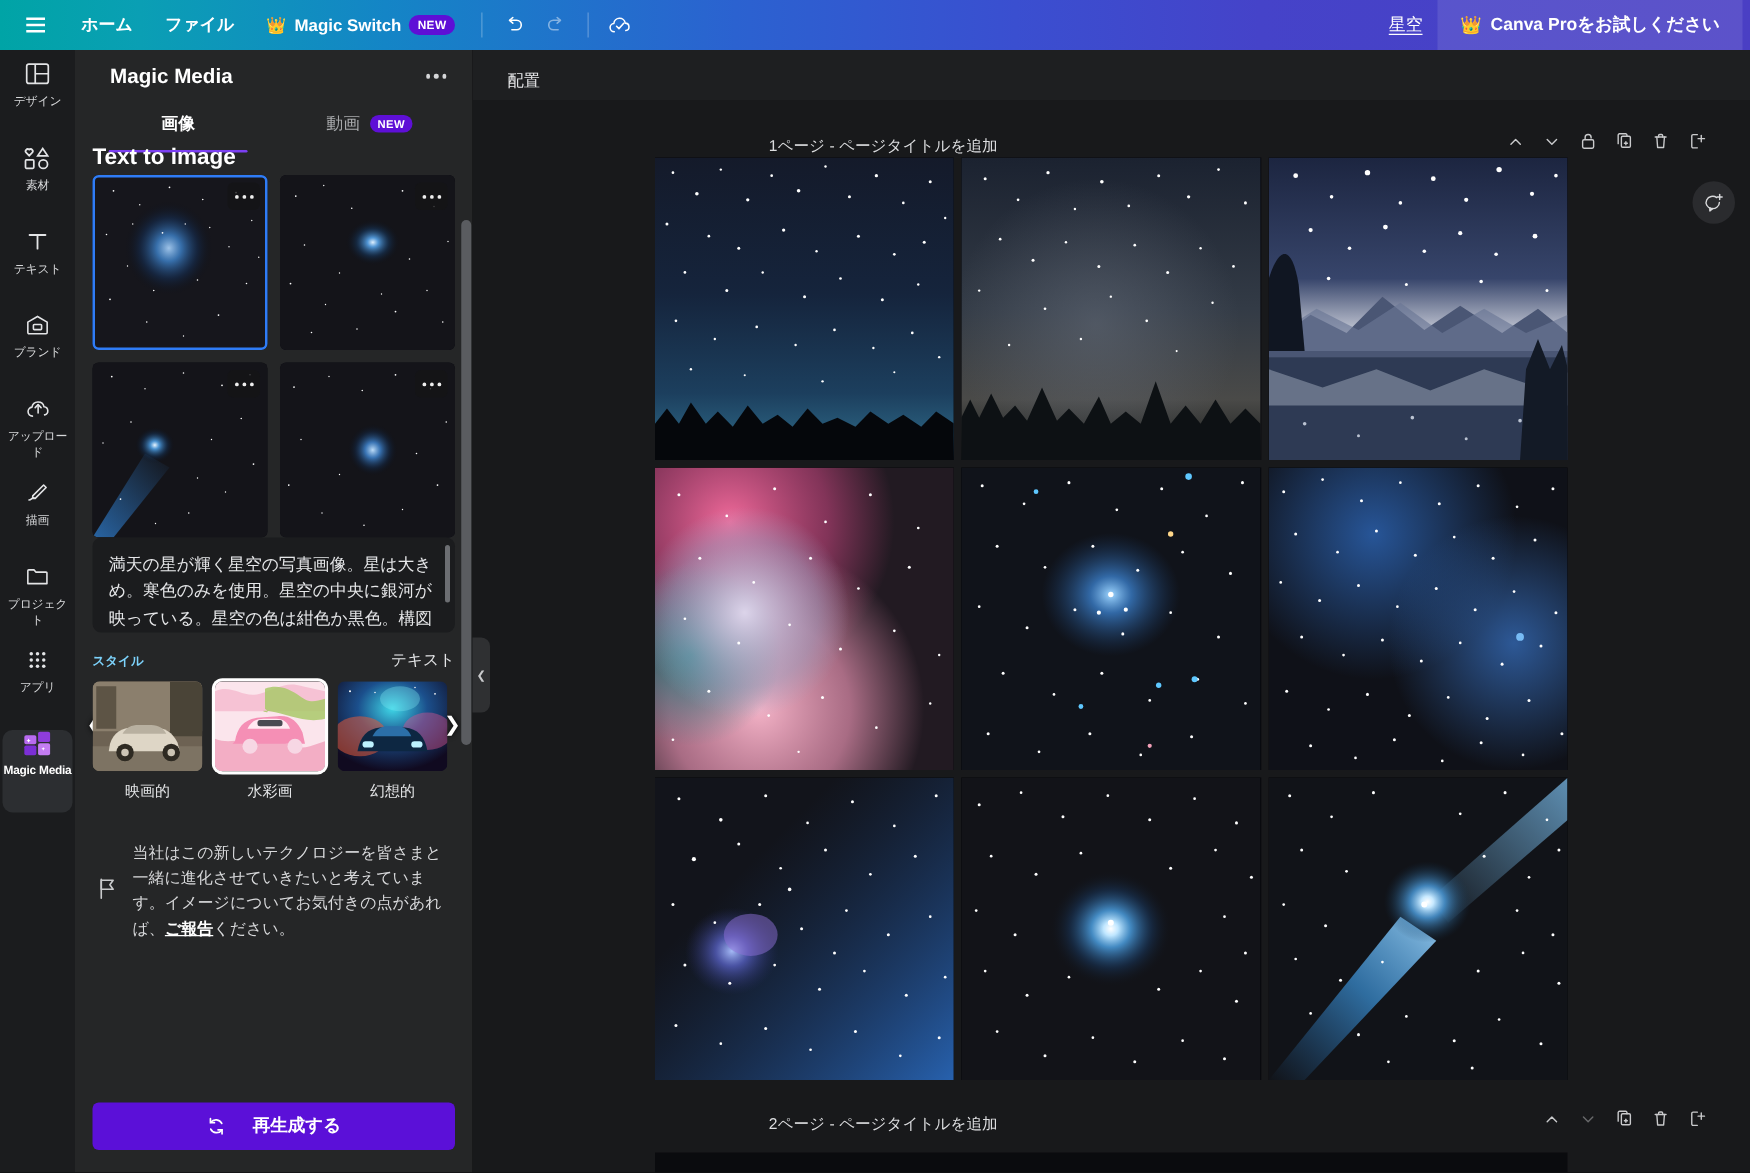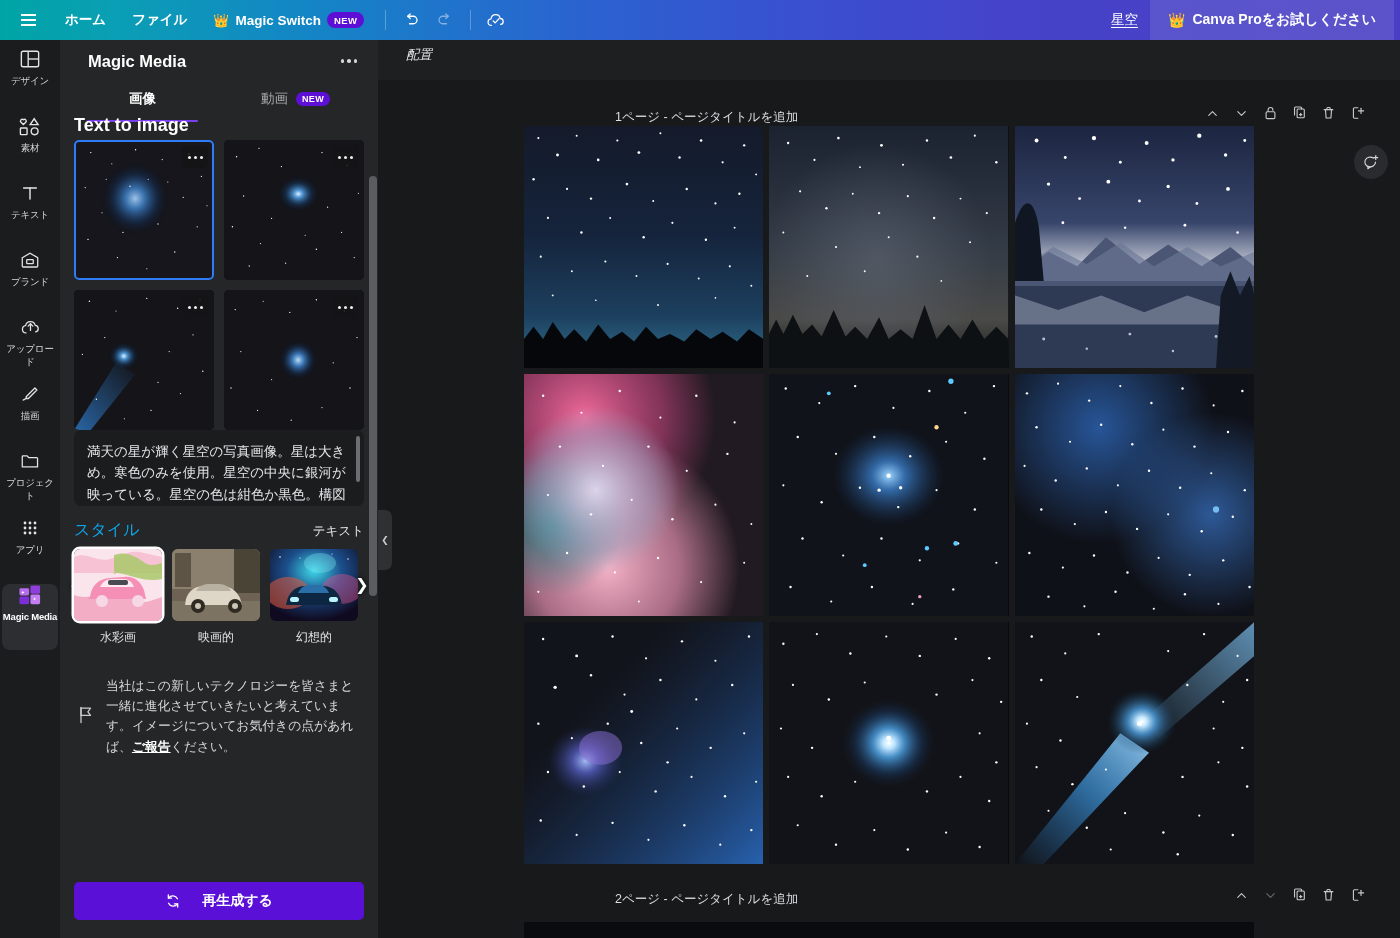--- a/index.html
+++ b/index.html
@@ -131,21 +131,21 @@
   }
   .prompt-box .ptext { font-size: 13.5px; line-height: 1.58; color: #e6e7e9; }
   .prompt-sb {
     position: absolute; right: 4px; top: 6px; width: 4px; height: 46px;
     border-radius: 3px; background: #6c6e72;
   }
 
   .style-head {
     display: flex; align-items: baseline; justify-content: space-between; margin: 14px 0 8px 0;
   }
-  .style-title { font-size: 16px; font-weight: 400; color: #0ea5e9; }
+  .style-title { font-size: 10px; font-weight: 700; color: #7dd3fc; }
   .style-all { font-size: 12.5px; color: #e3e4e6; cursor: pointer; }
   .style-row { position: relative; display: flex; gap: 10px; }
   .style-card { width: 88px; cursor: pointer; }
   .style-thumb {
     width: 88px; height: 72px; border-radius: 6px; overflow: hidden; position: relative;
   }
   .style-card.sel .style-thumb { box-shadow: 0 0 0 2.5px #fff; }
   .style-name { font-size: 12px; color: #e4e5e7; text-align: center; margin-top: 8px; }
   .style-nav {
     position: absolute; top: 22px; width: 26px; height: 26px;
@@ -180,21 +180,21 @@
     display: flex; align-items: center; justify-content: center;
     cursor: pointer; color: #c9cacc; font-size: 9px; z-index: 5;
   }
 
   
   .canvas-wrap {
     position: absolute; top: 40px; left: 378px; right: 0; bottom: 0;
     background: #18191b; overflow: hidden;
   }
   .ctx-bar {
-    height: 40px; background: #1e1f21; display: flex; align-items: flex-start; padding: 0 18px; font-style: italic;
+    height: 40px; background: #1e1f21; display: flex; align-items: flex-end; padding: 0 18px;
   }
   .ctx-item {
     font-size: 13px; color: #e6e7e9; padding: 6px 10px; border-radius: 5px; cursor: pointer;
   }
 
   .pages { padding: 12px 0 0 0; }
   .page-header {
     display: flex; align-items: flex-end; height: 34px; padding: 0 30px 0 237px;
   }
   .page-label { font-size: 12.5px; color: #dcdddf; cursor: text; }
@@ -574,54 +574,54 @@
         </div>
 
         <div class="style-head">
           <span class="style-title">スタイル</span>
           <span class="style-all">テキスト</span>
         </div>
 
         <div class="style-row">
           <span class="style-nav left">❮</span>
 
-          <div class="style-card sel">
-            <div class="style-thumb">
-              <svg width="100%" height="100%" viewBox="0 0 88 72" preserveAspectRatio="none">
-                <rect width="88" height="72" fill="#fbe5ec"></rect>
-                <path d="M0 8c14-6 22 6 36 2s20-10 34-6l18 4v16H0z" fill="#f6c2d4"></path>
-                <path d="M40 6c10-4 20 0 28 6s12 4 20 2v16c-16 4-30-4-44-6S48 28 40 22z" fill="#a9c96a" opacity=".85"></path>
-                <path d="M0 46c16 6 26-4 40-2s22 12 36 8l12-4v24H0z" fill="#f3aec5"></path>
-                <path d="M16 48c2-12 8-18 20-19l14-1c10-1 16 4 20 13l2 9H14z" fill="#f58fb5"></path>
-                <path d="M26 38c3-6 7-8 13-8h10c6 0 9 3 11 8z" fill="#ffe9f1"></path>
-                <rect x="34" y="31" width="20" height="5" rx="2" fill="#4a4a52"></rect>
-                <circle cx="28" cy="52" r="6" fill="#f7d7e4"></circle>
-                  <circle cx="64" cy="52" r="6" fill="#f7d7e4"></circle>
-              </svg>
-            </div>
-            <div class="style-name">水彩画</div>
-          </div>
-
           <div class="style-card">
             <div class="style-thumb">
               <svg width="100%" height="100%" viewBox="0 0 88 72" preserveAspectRatio="none">
                 <rect width="88" height="72" fill="#6d6253"></rect>
                 <rect x="0" y="0" width="88" height="40" fill="#8b7f6d"></rect>
                 <rect x="3" y="4" width="16" height="34" fill="#5d5445"></rect>
                 <rect x="62" y="0" width="26" height="44" fill="#4a4437"></rect>
                 <rect x="0" y="52" width="88" height="20" fill="#7d7363"></rect>
                 <path d="M14 50c3-9 9-13 19-13h16c9 0 15 4 19 12l2 7H13z" fill="#ded6c6"></path>
                 <path d="M24 42c3-5 7-7 13-7h10c6 0 10 3 12 7z" fill="#b8b0a0"></path>
                 <circle cx="26" cy="57" r="7" fill="#2e2a22"></circle>
                   <circle cx="26" cy="57" r="3" fill="#ccc4b4"></circle>
                 <circle cx="63" cy="57" r="7" fill="#2e2a22"></circle>
                   <circle cx="63" cy="57" r="3" fill="#ccc4b4"></circle>
               </svg>
             </div>
             <div class="style-name">映画的</div>
+          </div>
+
+          <div class="style-card sel">
+            <div class="style-thumb">
+              <svg width="100%" height="100%" viewBox="0 0 88 72" preserveAspectRatio="none">
+                <rect width="88" height="72" fill="#fbe5ec"></rect>
+                <path d="M0 8c14-6 22 6 36 2s20-10 34-6l18 4v16H0z" fill="#f6c2d4"></path>
+                <path d="M40 6c10-4 20 0 28 6s12 4 20 2v16c-16 4-30-4-44-6S48 28 40 22z" fill="#a9c96a" opacity=".85"></path>
+                <path d="M0 46c16 6 26-4 40-2s22 12 36 8l12-4v24H0z" fill="#f3aec5"></path>
+                <path d="M16 48c2-12 8-18 20-19l14-1c10-1 16 4 20 13l2 9H14z" fill="#f58fb5"></path>
+                <path d="M26 38c3-6 7-8 13-8h10c6 0 9 3 11 8z" fill="#ffe9f1"></path>
+                <rect x="34" y="31" width="20" height="5" rx="2" fill="#4a4a52"></rect>
+                <circle cx="28" cy="52" r="6" fill="#f7d7e4"></circle>
+                  <circle cx="64" cy="52" r="6" fill="#f7d7e4"></circle>
+              </svg>
+            </div>
+            <div class="style-name">水彩画</div>
           </div>
 
           <div class="style-card">
             <div class="style-thumb">
               <svg width="100%" height="100%" viewBox="0 0 88 72" preserveAspectRatio="none">
                 <defs>
                   <radialGradient id="fz" cx="50%" cy="30%" r="70%">
                     <stop offset="0%" stop-color="#3fd8e8"></stop>
                       <stop offset="45%" stop-color="#1b4f8c"></stop>
                     <stop offset="100%" stop-color="#100a20"></stop>

